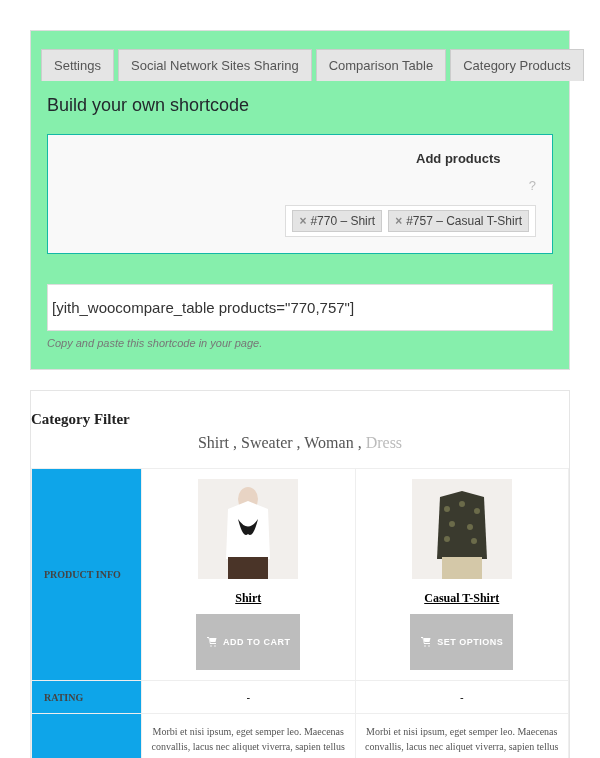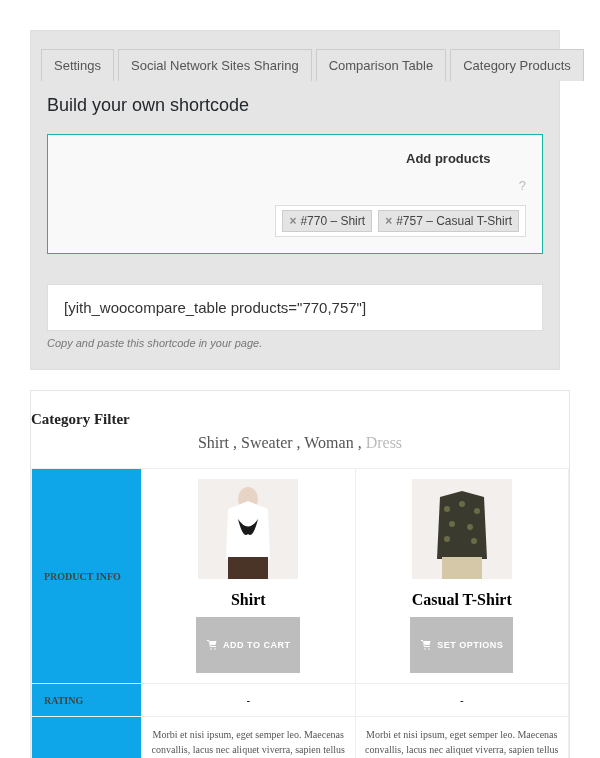--- a/index.html
+++ b/index.html
@@ -1,36 +1,36 @@
 <!DOCTYPE html>
 <html><head>
 <meta charset="utf-8">
 <style>
   * { box-sizing: border-box; margin: 0; padding: 0; }
   body { font-family: -apple-system, "Helvetica Neue", Arial, sans-serif; background: #fff; width: 600px; }
-  .panel-top { background: #e5e5e5; border: 1px solid #ddd; margin: 30px 40px 20px 30px; padding: 0 0 20px 0; }
+  .panel-top { background: #86efac; border: 1px solid #ddd; margin: 30px 30px 20px 30px; padding: 0 0 20px 0; }
   .tabs { display: flex; gap: 4px; padding: 18px 10px 0 10px; font-size: 13px; color: #555; }
   .tab { background: #e5e5e5; padding: 8px 12px; border: 1px solid #ccc; border-bottom: none; cursor: pointer; white-space: nowrap; }
   .section-title { font-size: 18px; color: #23282d; padding: 14px 16px 18px 16px; font-weight: 400; }
   .field-row { background: #f9f9f9; border: 1px solid #14b8a6; margin: 0 16px; padding: 16px; display: flex; align-items: flex-end; gap: 12px; flex-direction: column; }
   .field-label { font-weight: 600; font-size: 13px; color: #333; width: 120px; }
   .help-icon { color: #bbb; font-size: 13px; }
   .tag-input { flex: 1; background: #fff; border: 1px solid #ddd; padding: 4px 6px; display: flex; gap: 6px; }
   .tag { background: #e4e4e4; border: 1px solid #ccc; font-size: 12px; color: #444; padding: 3px 6px; display: inline-flex; align-items: center; gap: 4px; }
   .tag-x { color: #888; cursor: pointer; font-weight: bold; }
-  .shortcode-box { background: #fff; border: 1px solid #ddd; margin: 30px 16px 6px 16px; padding: 14px 16px; font-size: 15px; color: #333; }
+  .shortcode-box { background: #fff; border: 1px solid #ddd; margin: 30px 16px 6px 16px; padding: 14px 4px; font-size: 15px; color: #333; }
   .hint { font-size: 11px; font-style: italic; color: #777; margin: 0 16px; }
   .panel-bottom { border: 1px solid #e5e5e5; margin: 20px 30px 30px 30px; padding: 20px 0 0 0; background: #fff; overflow: hidden; }
   .cat-title { text-align: left; font-family: Georgia, serif; font-weight: bold; font-size: 15px; margin-bottom: 6px; color: #222; }
   .cat-links { text-align: center; font-family: Georgia, serif; font-size: 16px; color: #555; margin-bottom: 16px; }
   .cat-links .dim { color: #bbb; }
   .compare-table { width: 100%; border-collapse: collapse; table-layout: fixed; font-size: 11px; }
   .compare-table td, .compare-table th { border: 1px solid #eee; text-align: center; vertical-align: middle; padding: 10px 8px; }
   .compare-table th { background: #0ea5e9; font-family: Georgia, serif; font-size: 10px; font-weight: bold; color: #444; text-align: left; padding-left: 12px; width: 110px; }
-  .product-name { font-family: Georgia, serif; font-weight: bold; font-size: 16px; margin: 10px 0 8px 0; }
+  .product-name { font-family: Georgia, serif; font-weight: bold; font-size: 12px; margin: 10px 0 8px 0; text-decoration: underline; }
   .btn { display: inline-flex; align-items: center; gap: 5px; background: #bdbdbd; color: #fff; font-size: 9px; font-weight: bold; padding: 22px 10px; letter-spacing: 0.5px; }
   .btn-icon { width: 12px; height: 12px; fill: #fff; }
   .price-old { color: #bbb; text-decoration: line-through; font-family: Georgia, serif; font-size: 11px; }
   .price-new { color: #444; font-family: Georgia, serif; font-size: 11px; }
   .desc-cell { font-family: Georgia, serif; font-size: 10px; color: #555; line-height: 1.5; padding: 12px 10px; }
   svg.prod-svg { width: 100px; height: 100px; }
 </style>
 </head>
 <body>
 

